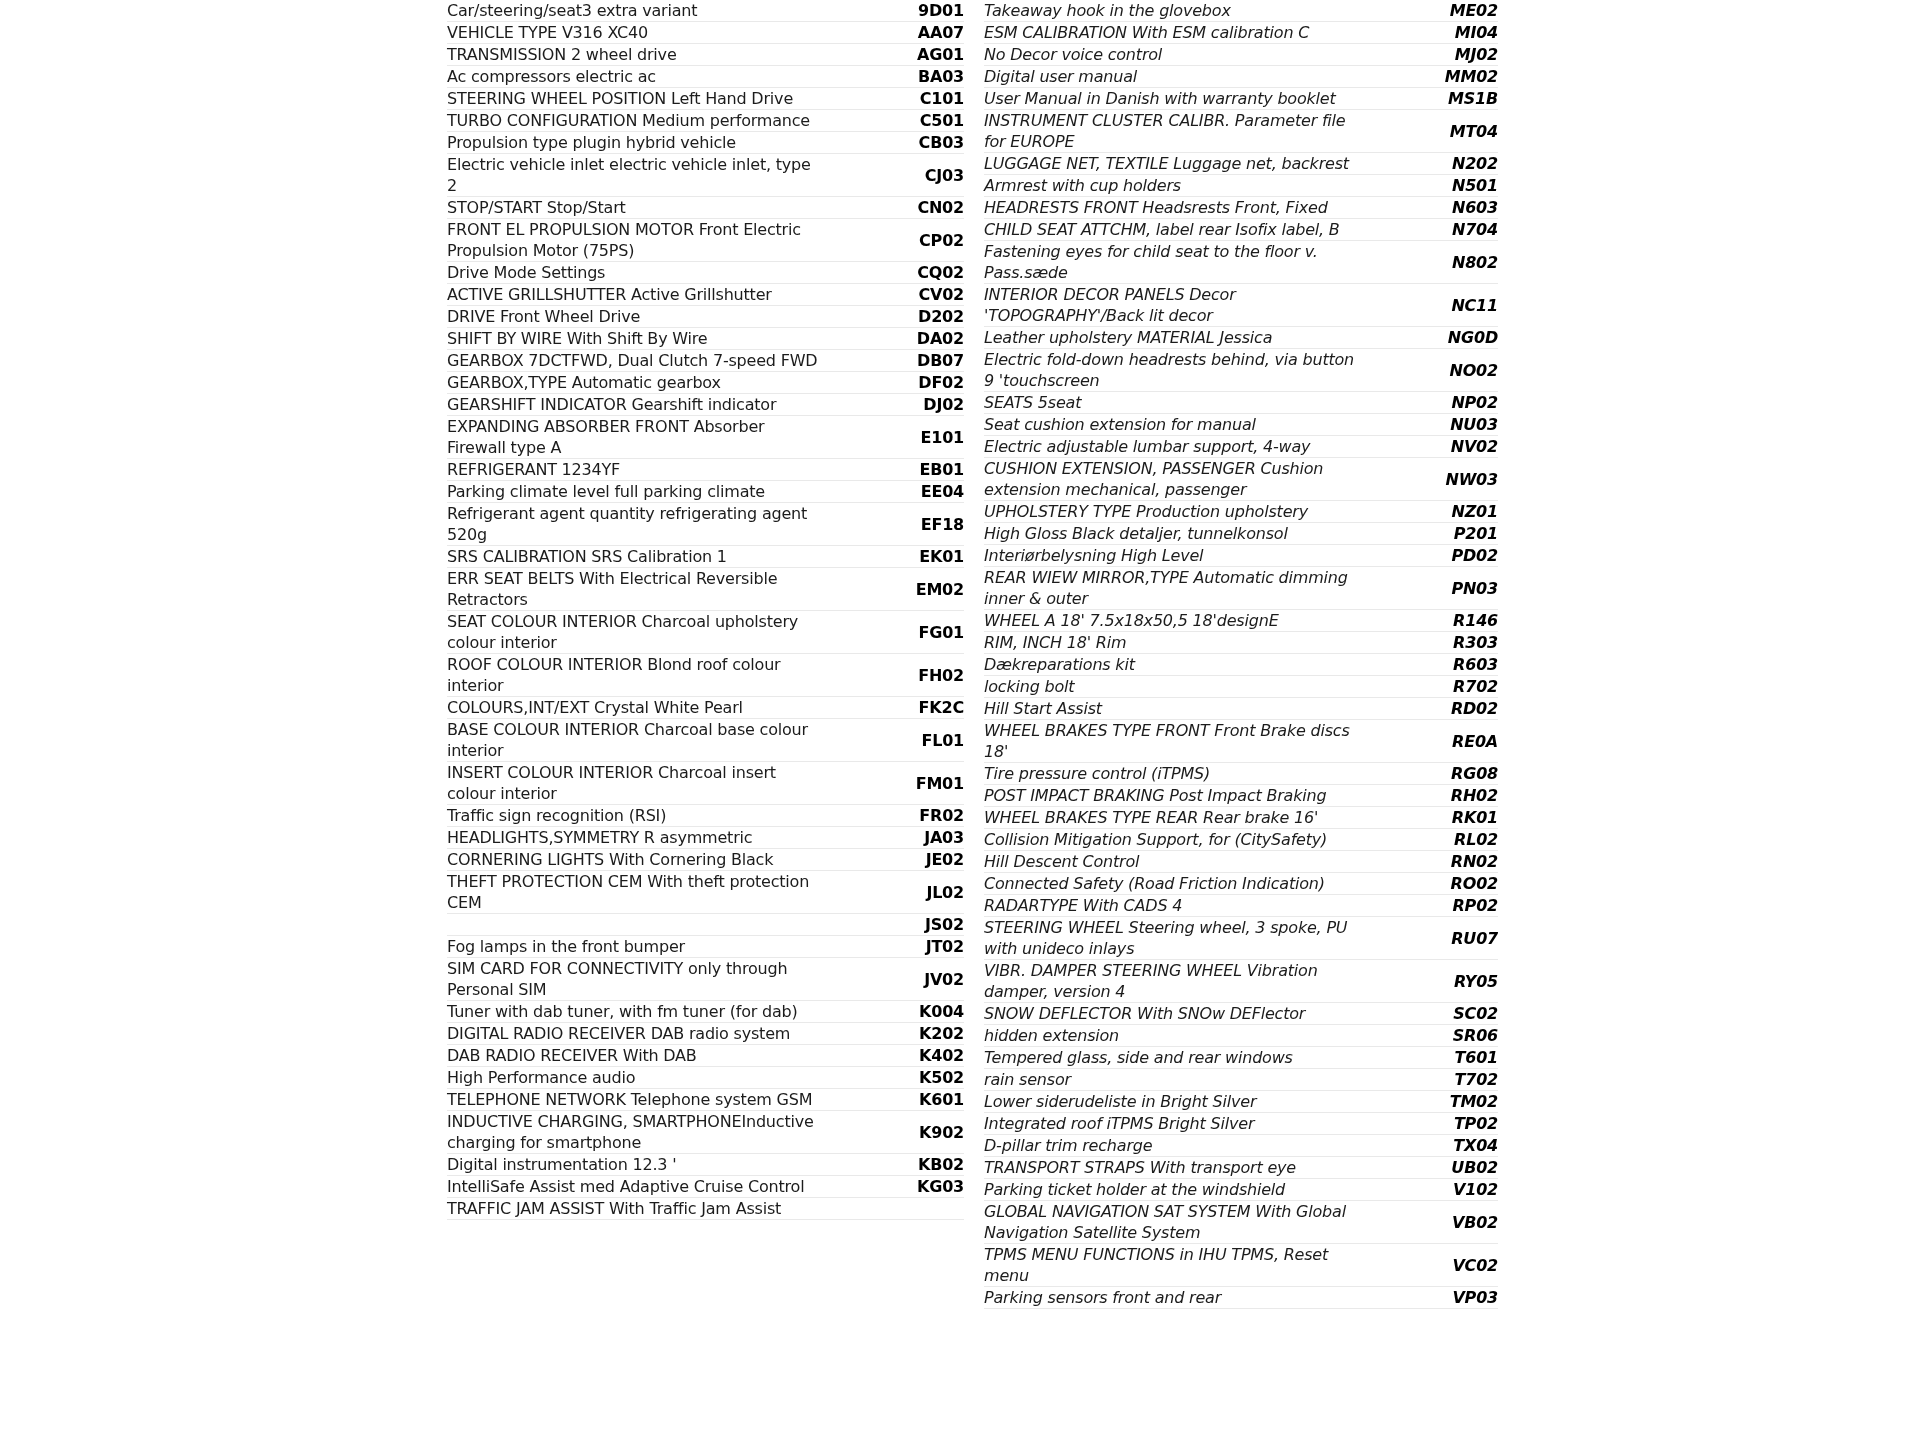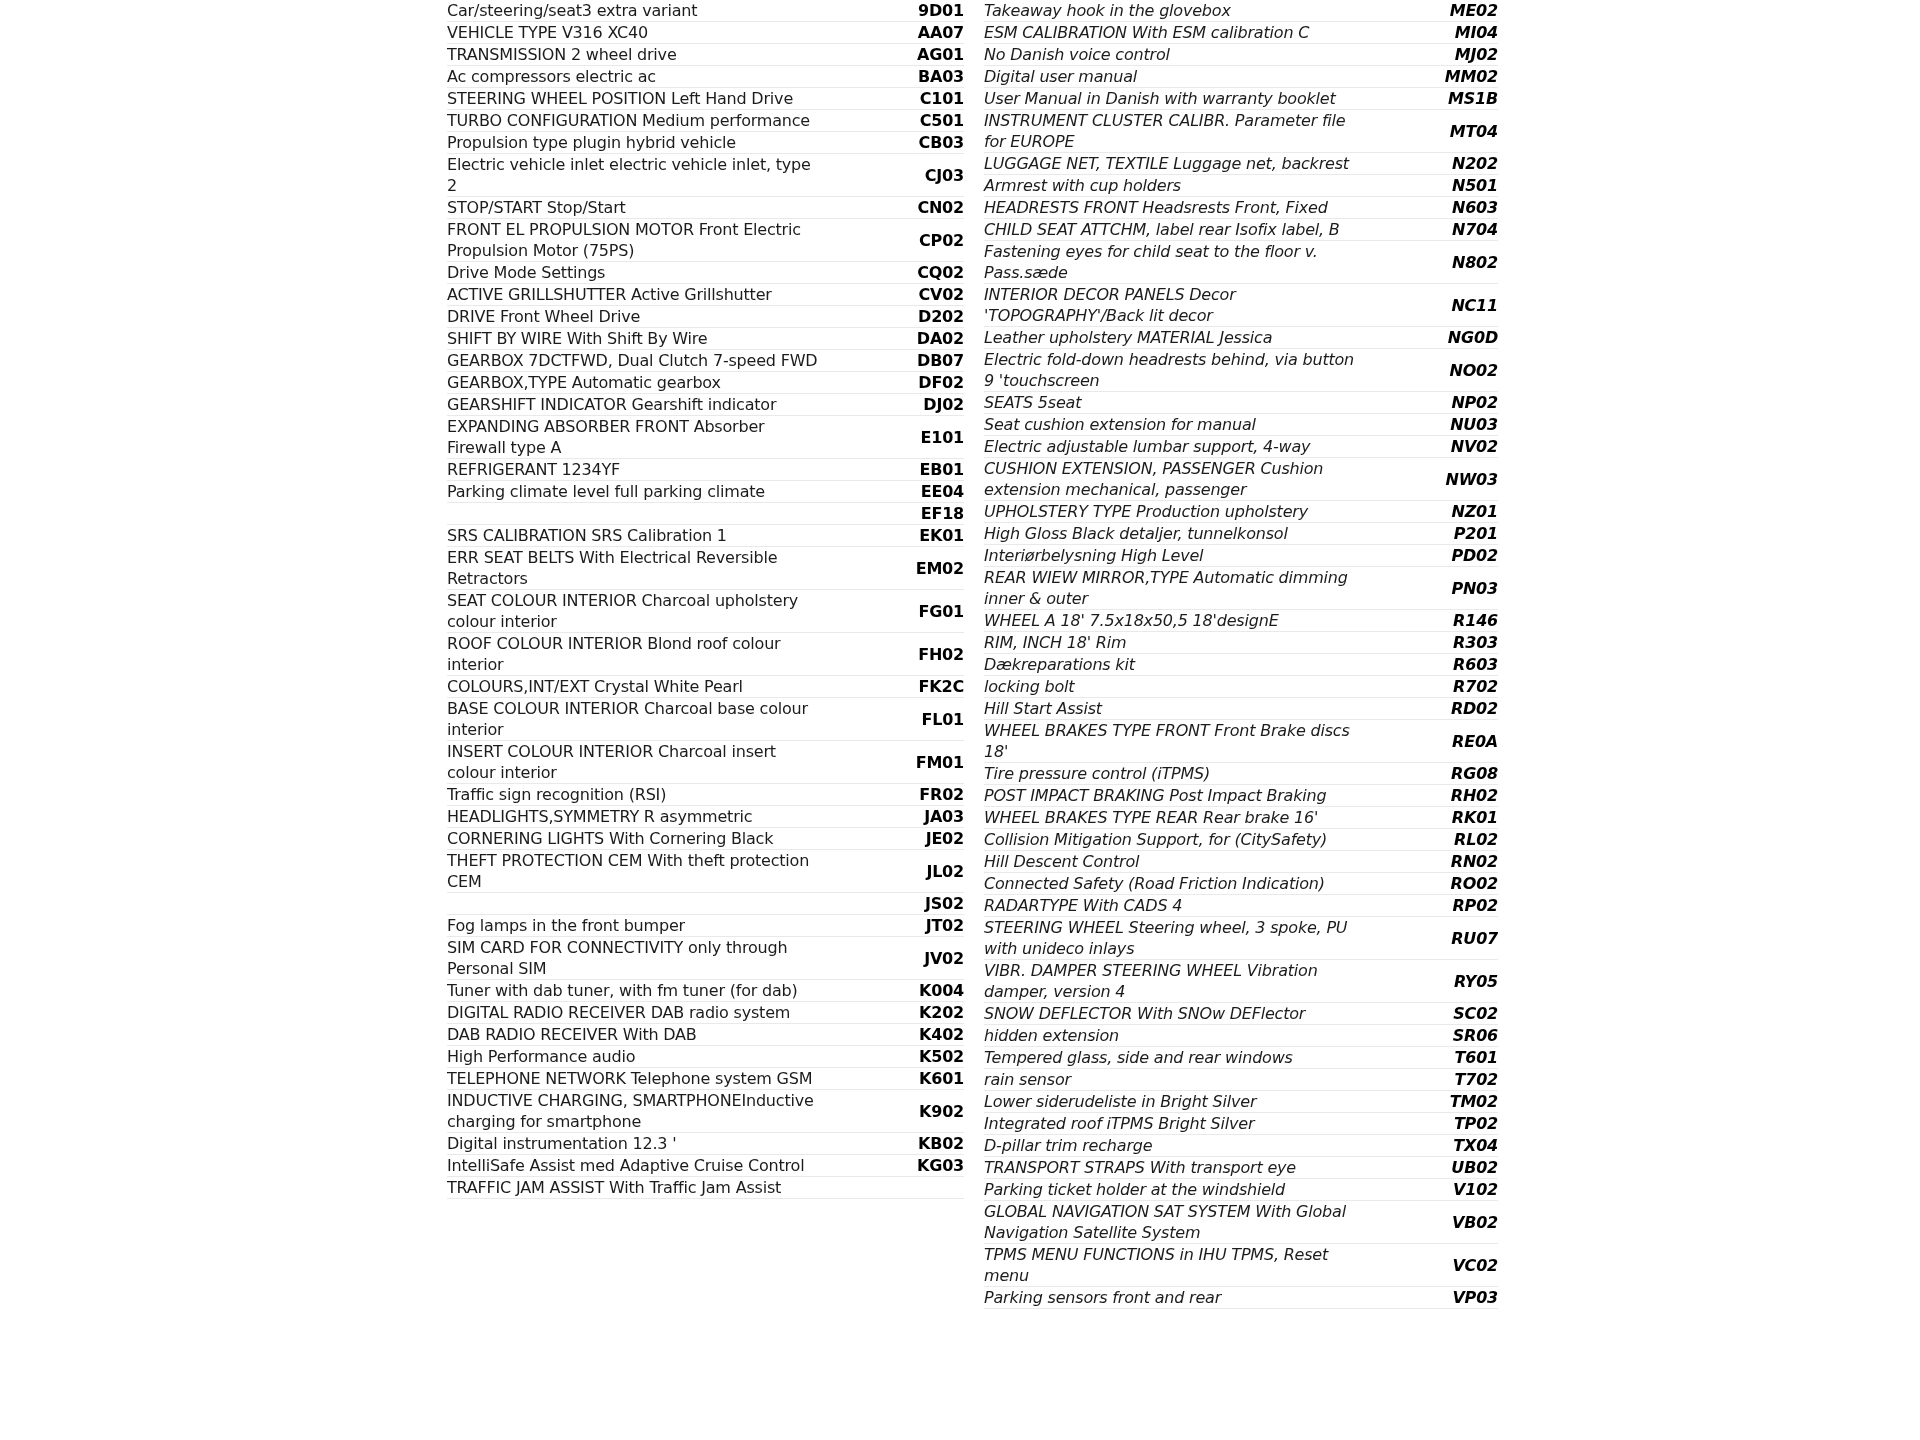--- a/index.html
+++ b/index.html
@@ -143,20 +143,21 @@
     <div class="option-desc">REFRIGERANT 1234YF</div>
     <div class="option-code">EB01</div>
   </div>
 
   <div class="option-row">
     <div class="option-desc">Parking climate level full parking climate</div>
     <div class="option-code">EE04</div>
   </div>
 
   <div class="option-row">
+    <div class="option-desc">Refrigerant agent quantity refrigerating agent 520g</div>
     <div class="option-code">EF18</div>
   </div>
 
   <div class="option-row">
     <div class="option-desc">SRS CALIBRATION SRS Calibration 1</div>
     <div class="option-code">EK01</div>
   </div>
 
   <div class="option-row">
     <div class="option-desc">ERR SEAT BELTS With Electrical Reversible Retractors</div>
@@ -273,21 +274,21 @@
     <div class="option-desc">Takeaway hook in the glovebox</div>
     <div class="option-code">ME02</div>
   </div>
 
   <div class="option-row">
     <div class="option-desc">ESM CALIBRATION With ESM calibration C</div>
     <div class="option-code">MI04</div>
   </div>
 
   <div class="option-row">
-    <div class="option-desc">No Danish voice control</div>
+    <div class="option-desc">No Decor voice control</div>
     <div class="option-code">MJ02</div>
   </div>
 
   <div class="option-row">
     <div class="option-desc">Digital user manual</div>
     <div class="option-code">MM02</div>
   </div>
 
   <div class="option-row">
     <div class="option-desc">User Manual in Danish with warranty booklet</div>

